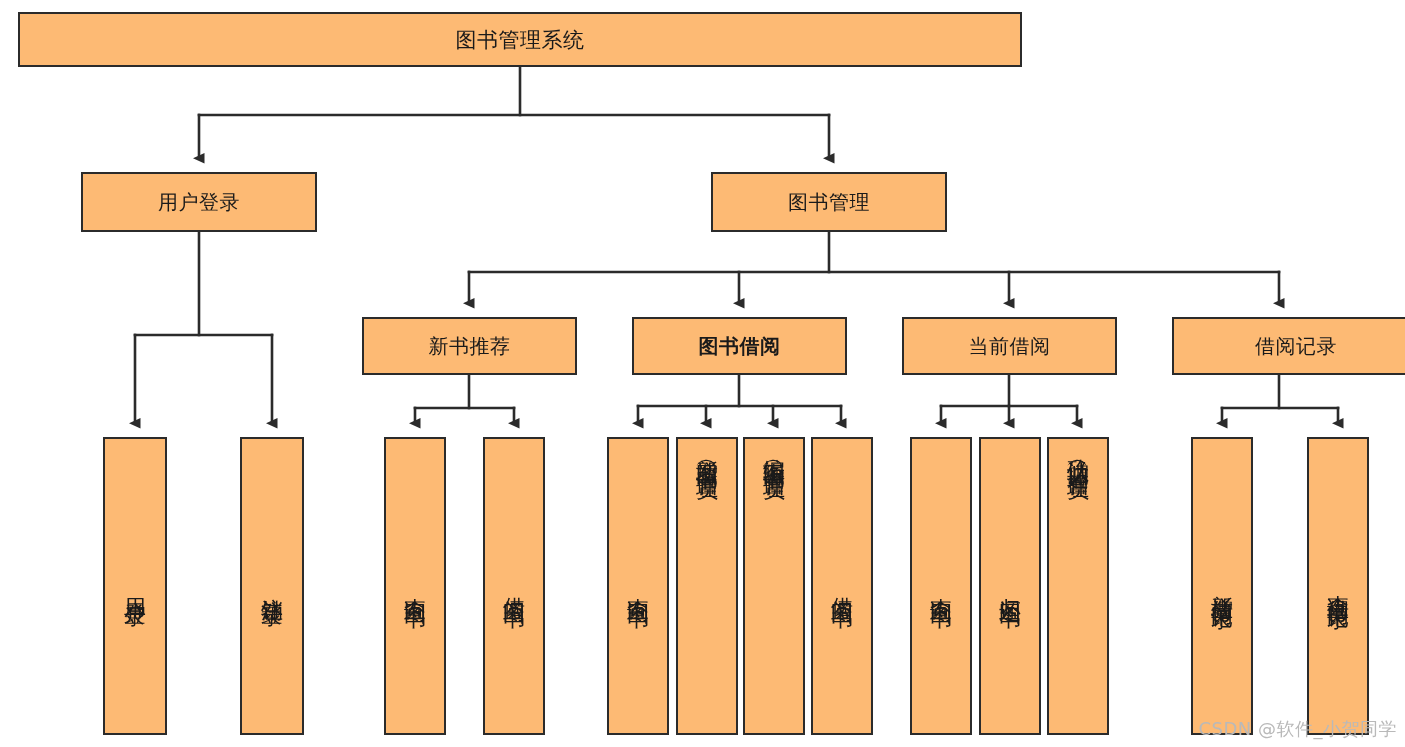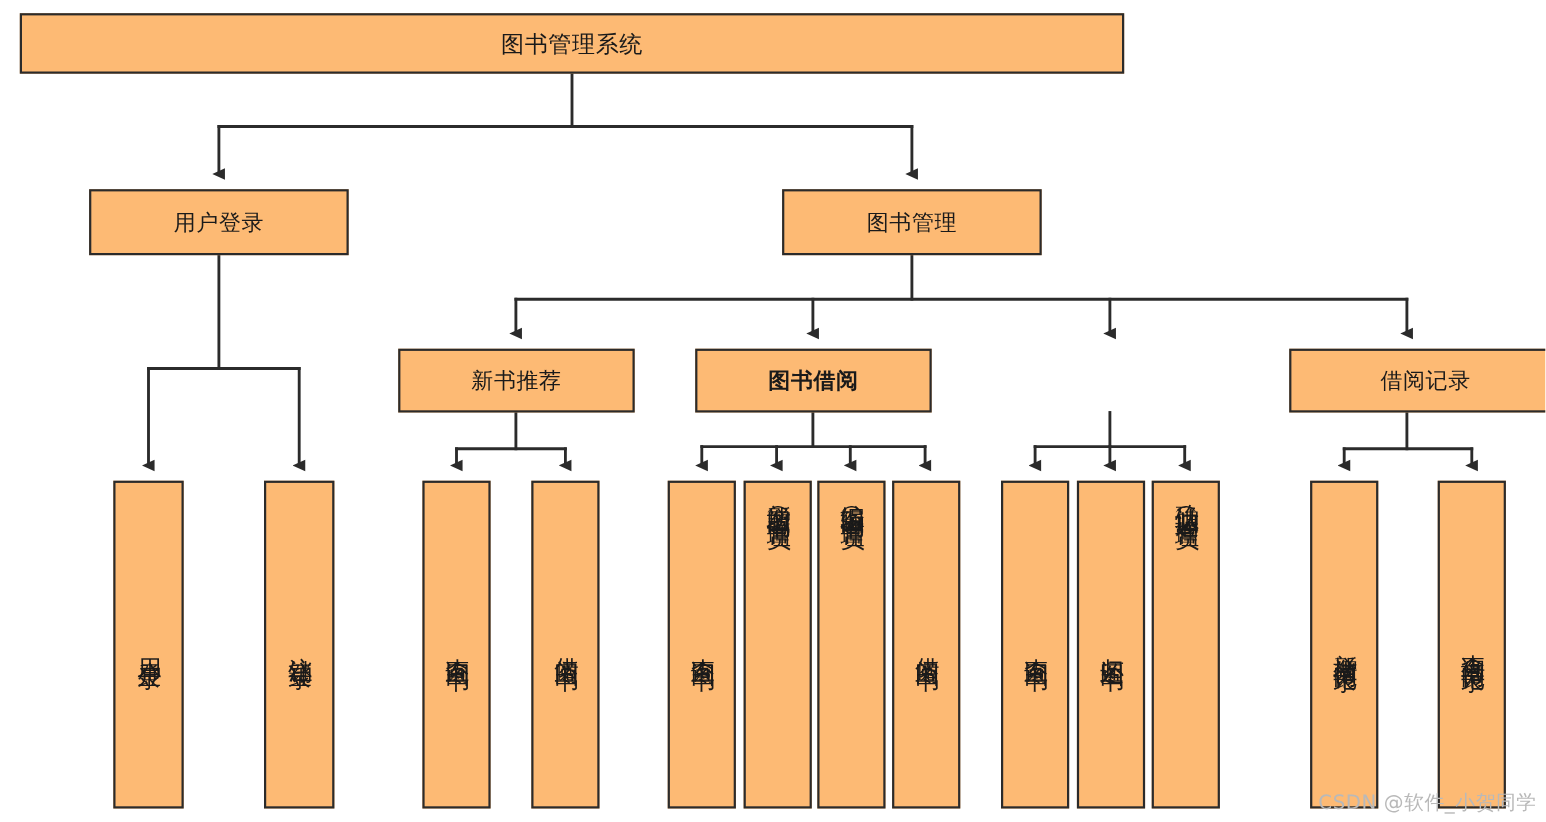--- a/index.html
+++ b/index.html
@@ -142,20 +142,23 @@
   </div>
 
   <div class="node lv2" style="left:362px;top:317px;width:215px;height:58px;">
     <span class="label">新书推荐</span>
   </div>
 
   <div class="node lv2" style="left:632px;top:317px;width:215px;height:58px;font-weight:bold;">
     <span class="label">图书借阅</span>
   </div>
 
+  <div class="node lv2" style="left:902px;top:317px;width:215px;height:58px;">
+    <span class="label">当前借阅</span>
+  </div>
 
   <div class="node lv2" style="left:1172px;top:317px;width:248px;height:58px;">
     <span class="label">借阅记录</span>
   </div>
 
   <div class="node leaf center" style="left:103px;top:437px;width:64px;height:298px;">
     <span class="label">用户登录</span>
   </div>
 
   <div class="node leaf center" style="left:240px;top:437px;width:64px;height:298px;">

